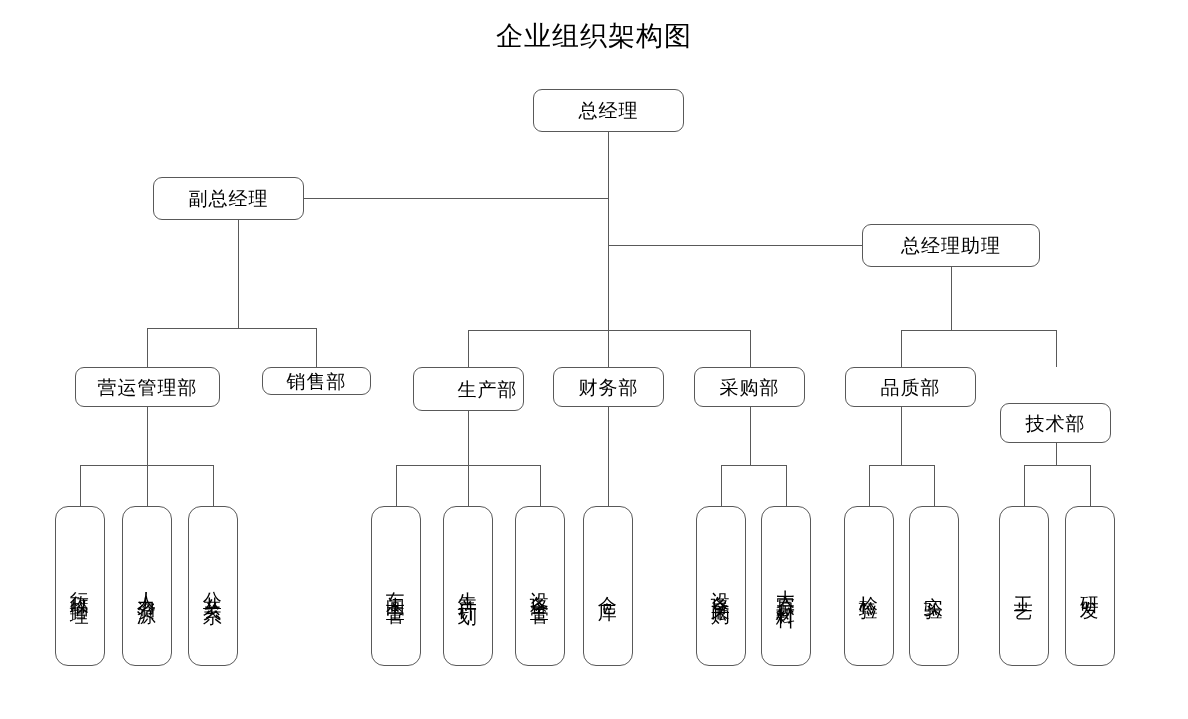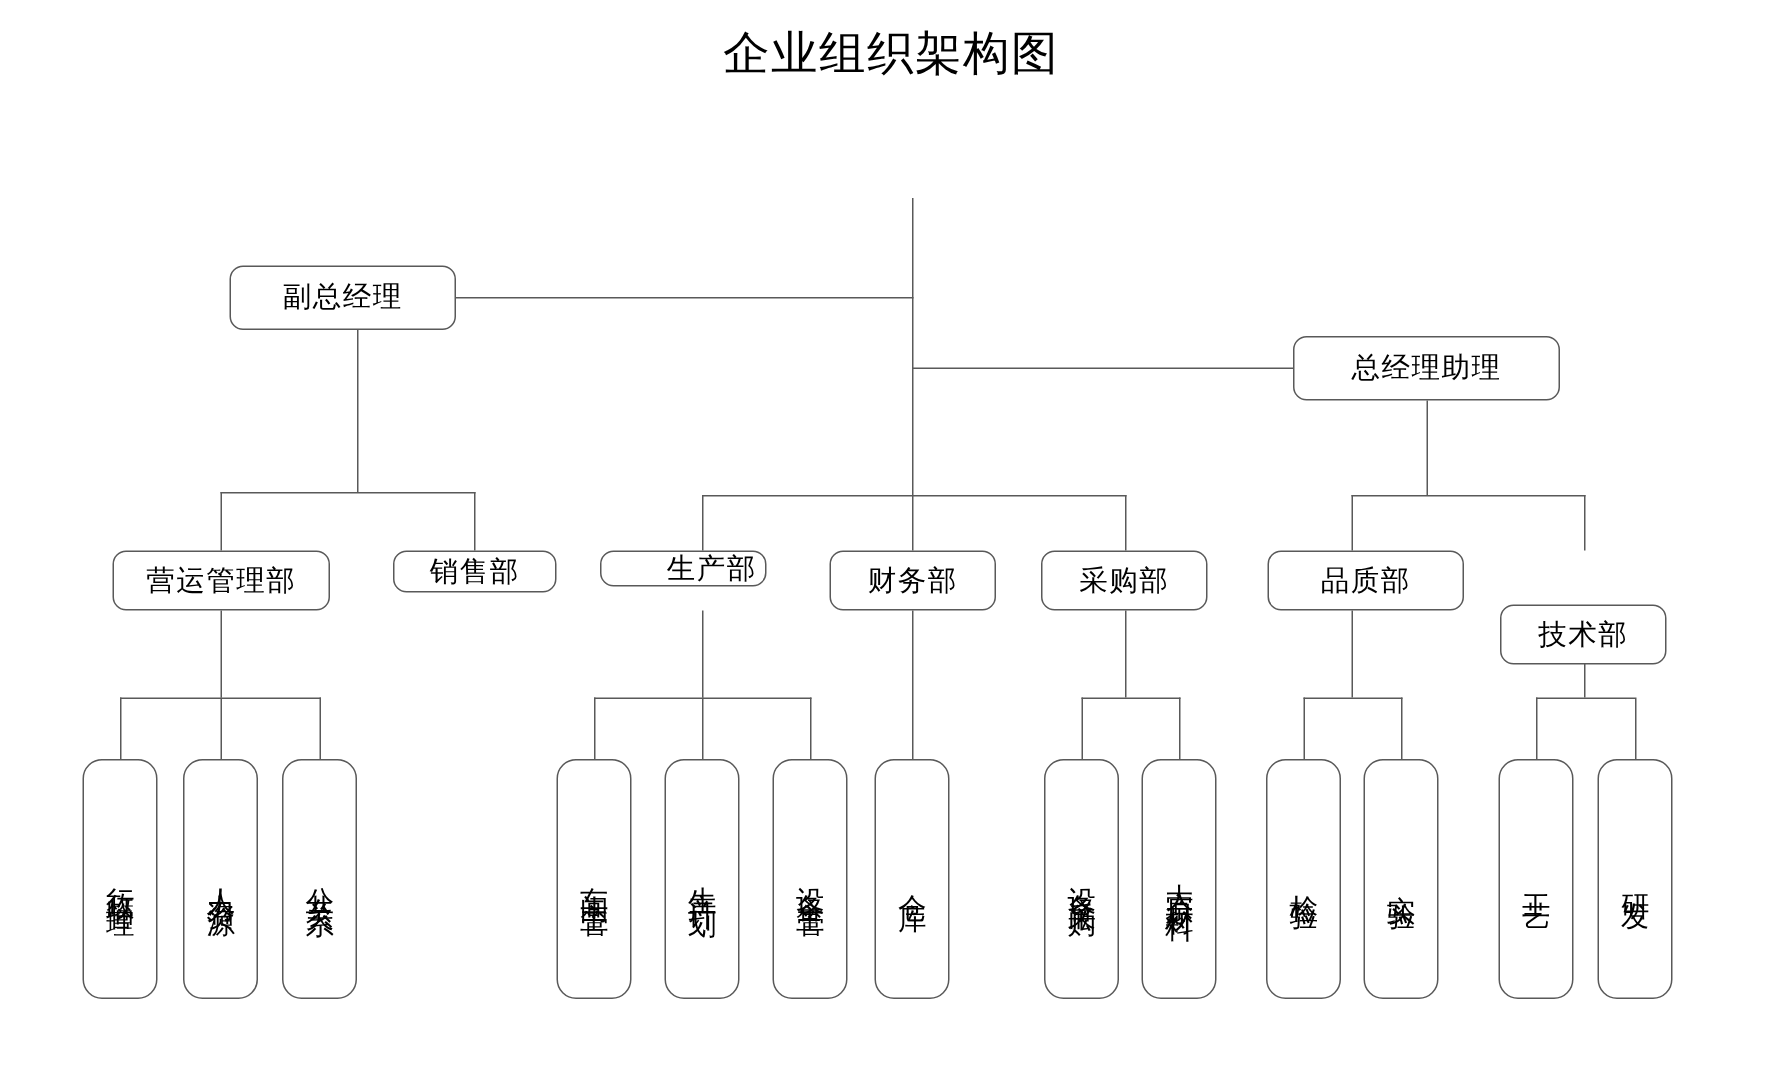--- a/index.html
+++ b/index.html
@@ -16,21 +16,21 @@
     height: 719px;
     background: #ffffff;
     overflow: hidden;
   }
   #chart-title {
     position: absolute;
     left: 0;
     top: 16px;
     width: 1188px;
     text-align: center;
-    font-size: 31px;
+    font-size: 27px;
     font-weight: 400;
     color: #000000;
     letter-spacing: 1px;
     line-height: 40px;
   }
   .node {
     position: absolute;
     box-sizing: border-box;
     border: 1.4px solid #595959;
     border-radius: 9px;
@@ -117,38 +117,41 @@
   <div class="line v" style="left:901px; top:407px; height:58px;"></div>
   <div class="line h" style="left:869px; top:464.5px; width:66px;"></div>
   <div class="line v" style="left:869px; top:465px; height:41px;"></div>
   <div class="line v" style="left:934px; top:465px; height:41px;"></div>
 
   <div class="line v" style="left:1056px; top:407px; height:58px;"></div>
   <div class="line h" style="left:1024px; top:464.5px; width:66px;"></div>
   <div class="line v" style="left:1024px; top:465px; height:41px;"></div>
   <div class="line v" style="left:1090px; top:465px; height:41px;"></div>
 
+  <div class="node" style="left:533px; top:89px; width:151px; height:43px;">
+    <span class="label">总经理</span>
+  </div>
 
   <div class="node" style="left:153px; top:177px; width:151px; height:43px;">
     <span class="label">副总经理</span>
   </div>
 
   <div class="node" style="left:862px; top:224px; width:178px; height:43px;">
     <span class="label">总经理助理</span>
   </div>
 
   <div class="node" style="left:75px; top:367px; width:145px; height:40px;">
     <span class="label">营运管理部</span>
   </div>
 
   <div class="node" style="left:262px; top:367px; width:109px; height:28px;">
     <span class="label">销售部</span>
   </div>
 
-  <div class="node" style="left:400px; top:367px; width:111px; height:24px;padding-left:38px;">
+  <div class="node" style="left:413px; top:367px; width:111px; height:44px;padding-left:38px;">
     <span class="label">生产部</span>
   </div>
 
   <div class="node" style="left:553px; top:367px; width:111px; height:40px;">
     <span class="label">财务部</span>
   </div>
 
   <div class="node" style="left:694px; top:367px; width:111px; height:40px;text-align:center;">
     <span class="label">采购部</span>
   </div>

